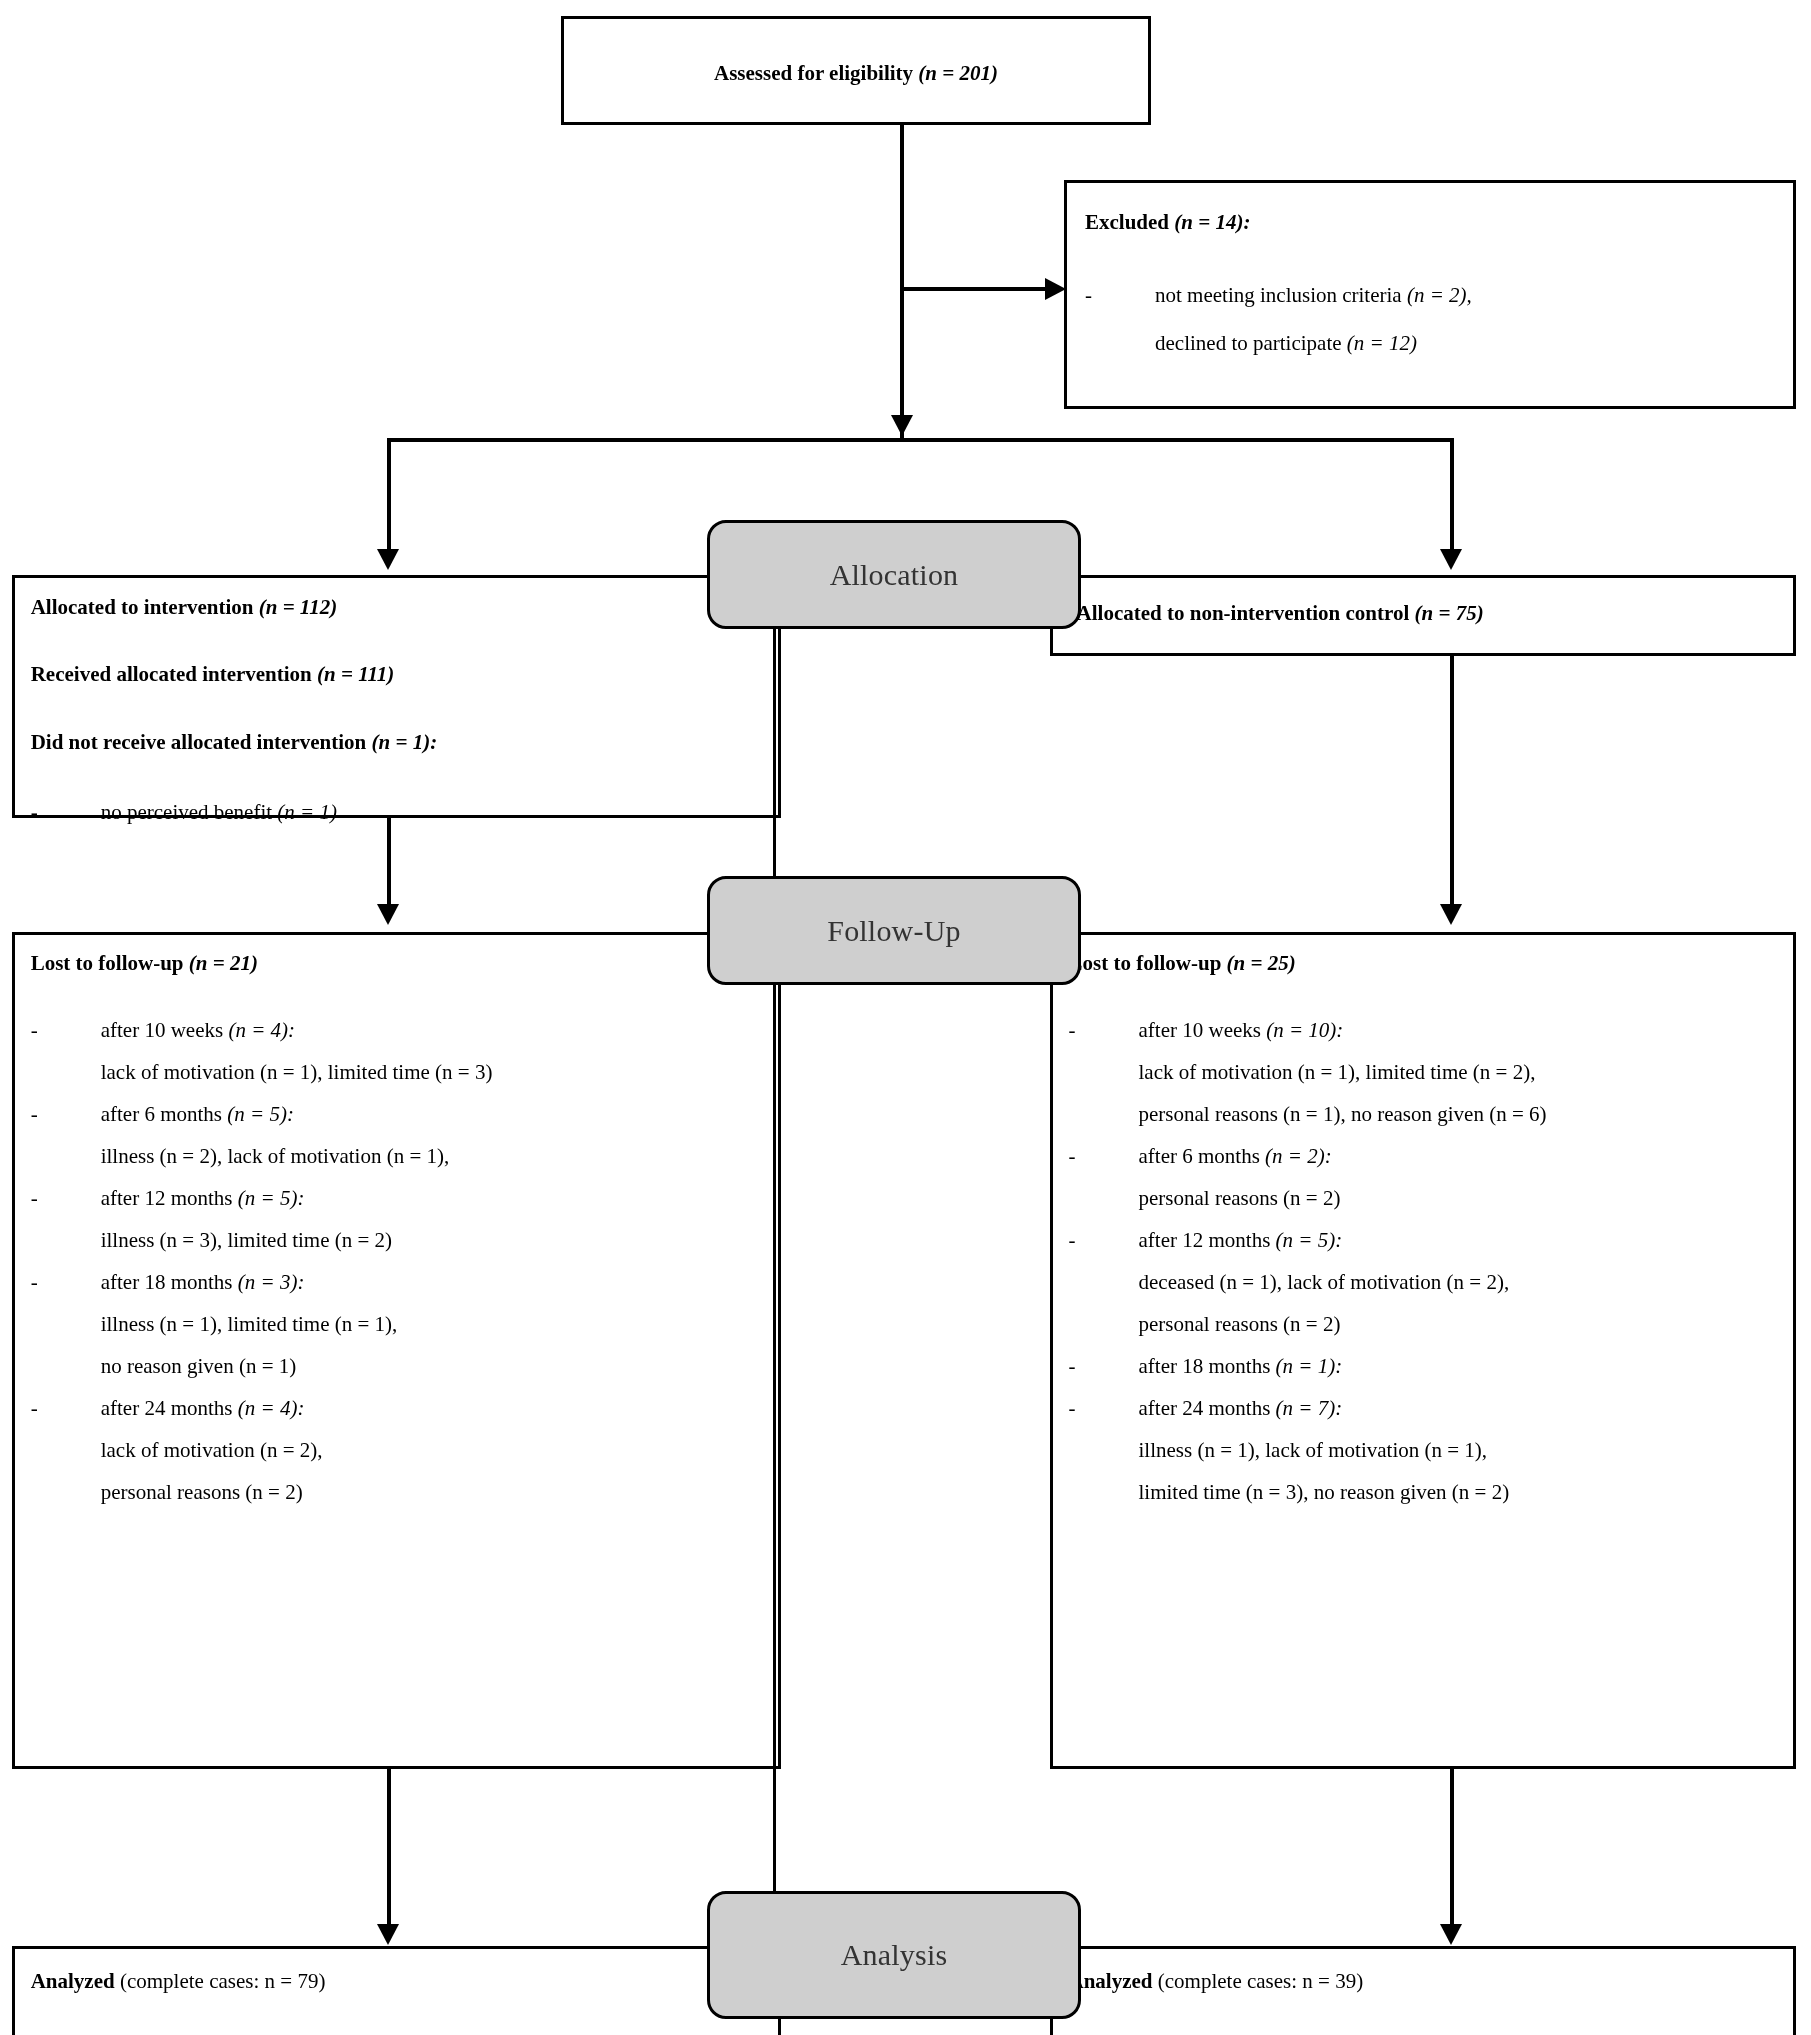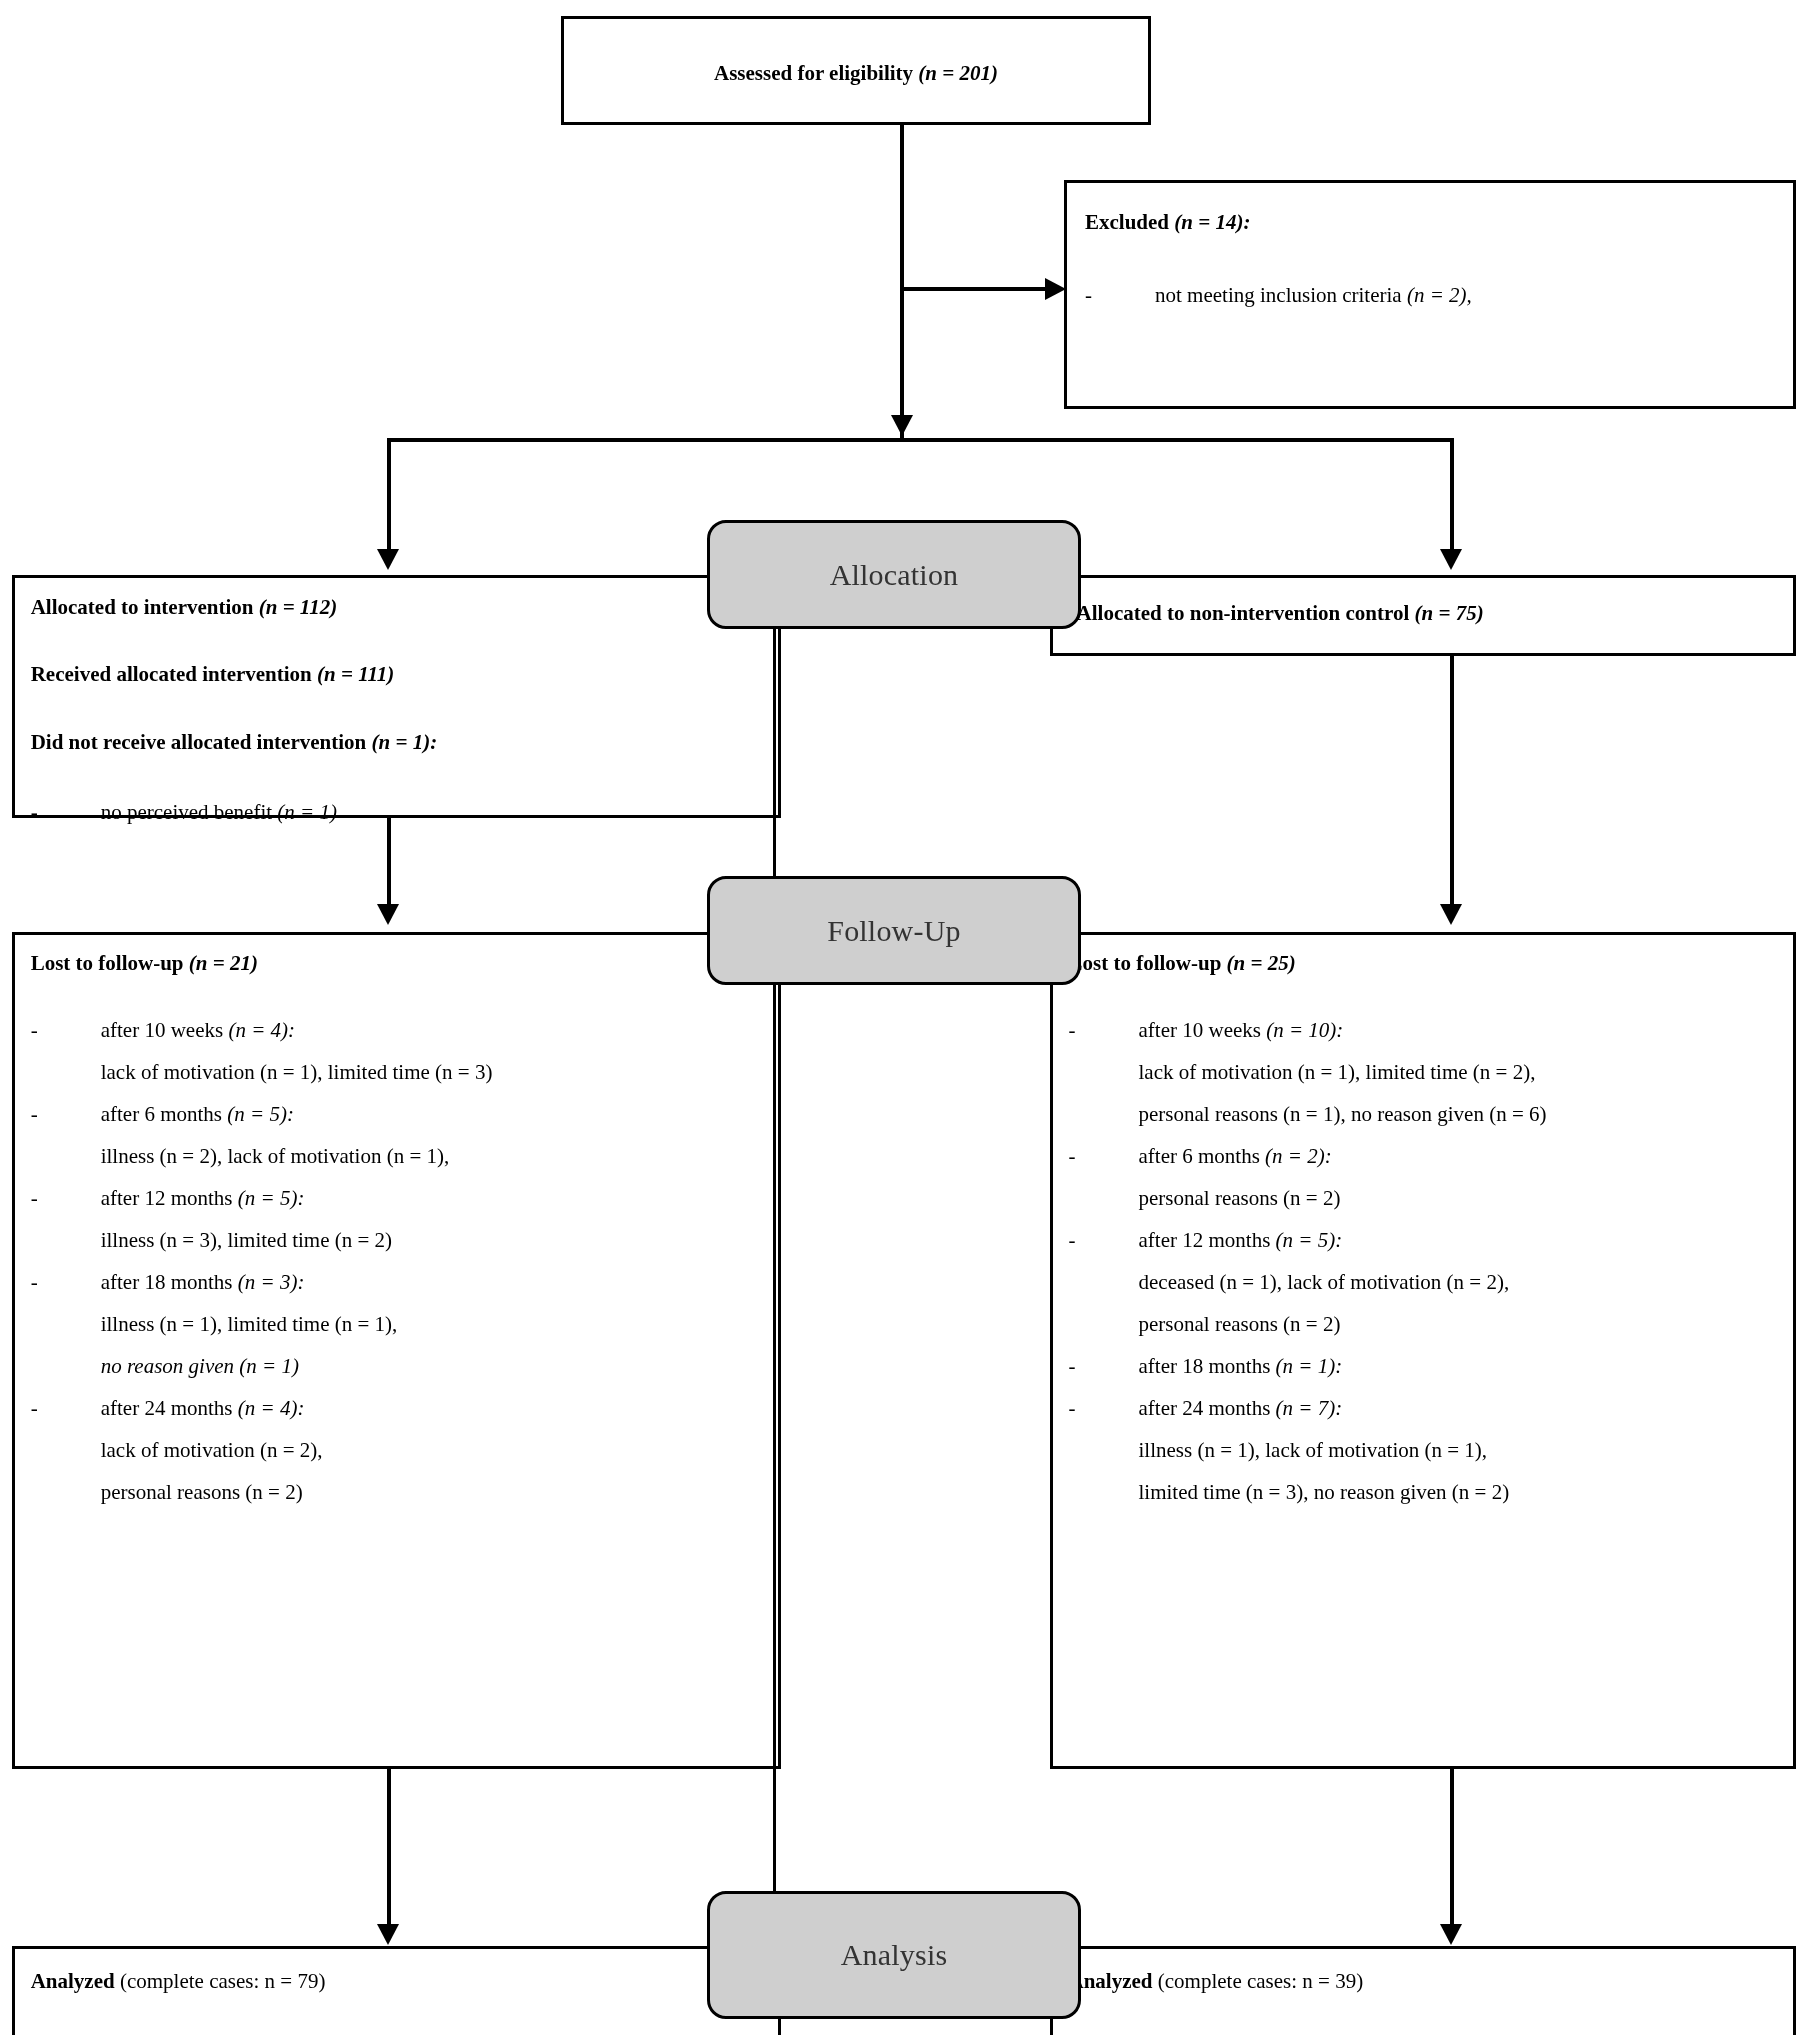--- a/index.html
+++ b/index.html
@@ -50,20 +50,23 @@
   <div class="box" style="left:1064px;top:180px;width:732px;height:229px;">
     <div style="position:absolute;left:18px;top:28.5px;right:12.2px;">
       <div class="txt b" style="position:relative;">
         <span>Excluded</span>
         <span class="it">(n = 14):</span>
       </div>
       <div class="txt hang" style="position:relative;top:52px;">
         <span class="dash">-</span>
         <span>not meeting inclusion criteria </span><span class="it">(n = 2),</span>
       </div>
+      <div class="txt cont" style="position:relative;top:79px;">
+        <span>declined to participate </span><span class="it">(n = 12)</span>
+      </div>
     </div>
   </div>
 
   <div class="ln hln" style="left:387px;top:438px;width:1067px;height:3.7px;"></div>
   <div class="ln vln" style="left:387px;top:438px;width:3.7px;height:114px;"></div>
   <div class="ln vln" style="left:1450px;top:438px;width:3.7px;height:114px;"></div>
   <div class="arrow-d" style="left:377px;top:549px;"></div>
   <div class="arrow-d" style="left:1440px;top:549px;"></div>
 
   <div class="box" style="left:12.2px;top:575px;width:769px;height:243px;">
@@ -134,21 +137,21 @@
           </div>
           <div class="txt cont" style="position:relative;">illness (n = 3), limited time (n = 2)</div>
         </div>
 
         <div>
           <div class="txt hang" style="position:relative;margin-bottom:21px;">
             <span class="dash">-</span>
             <span>after 18 months </span><span class="it">(n = 3):</span>
           </div>
           <div class="txt cont" style="position:relative;margin-bottom:21px;">illness (n = 1), limited time (n = 1),</div>
-          <div class="txt cont" style="position:relative;font-style:italic;">no reason given (n = 1)</div>
+          <div class="txt cont" style="position:relative;">no reason given (n = 1)</div>
         </div>
 
         <div>
           <div class="txt hang" style="position:relative;margin-bottom:21px;">
             <span class="dash">-</span>
             <span>after 24 months </span><span class="it">(n = 4):</span>
           </div>
           <div class="txt cont" style="position:relative;margin-bottom:21px;">lack of motivation (n = 2),</div>
           <div class="txt cont" style="position:relative;">personal reasons (n = 2)</div>
         </div>

